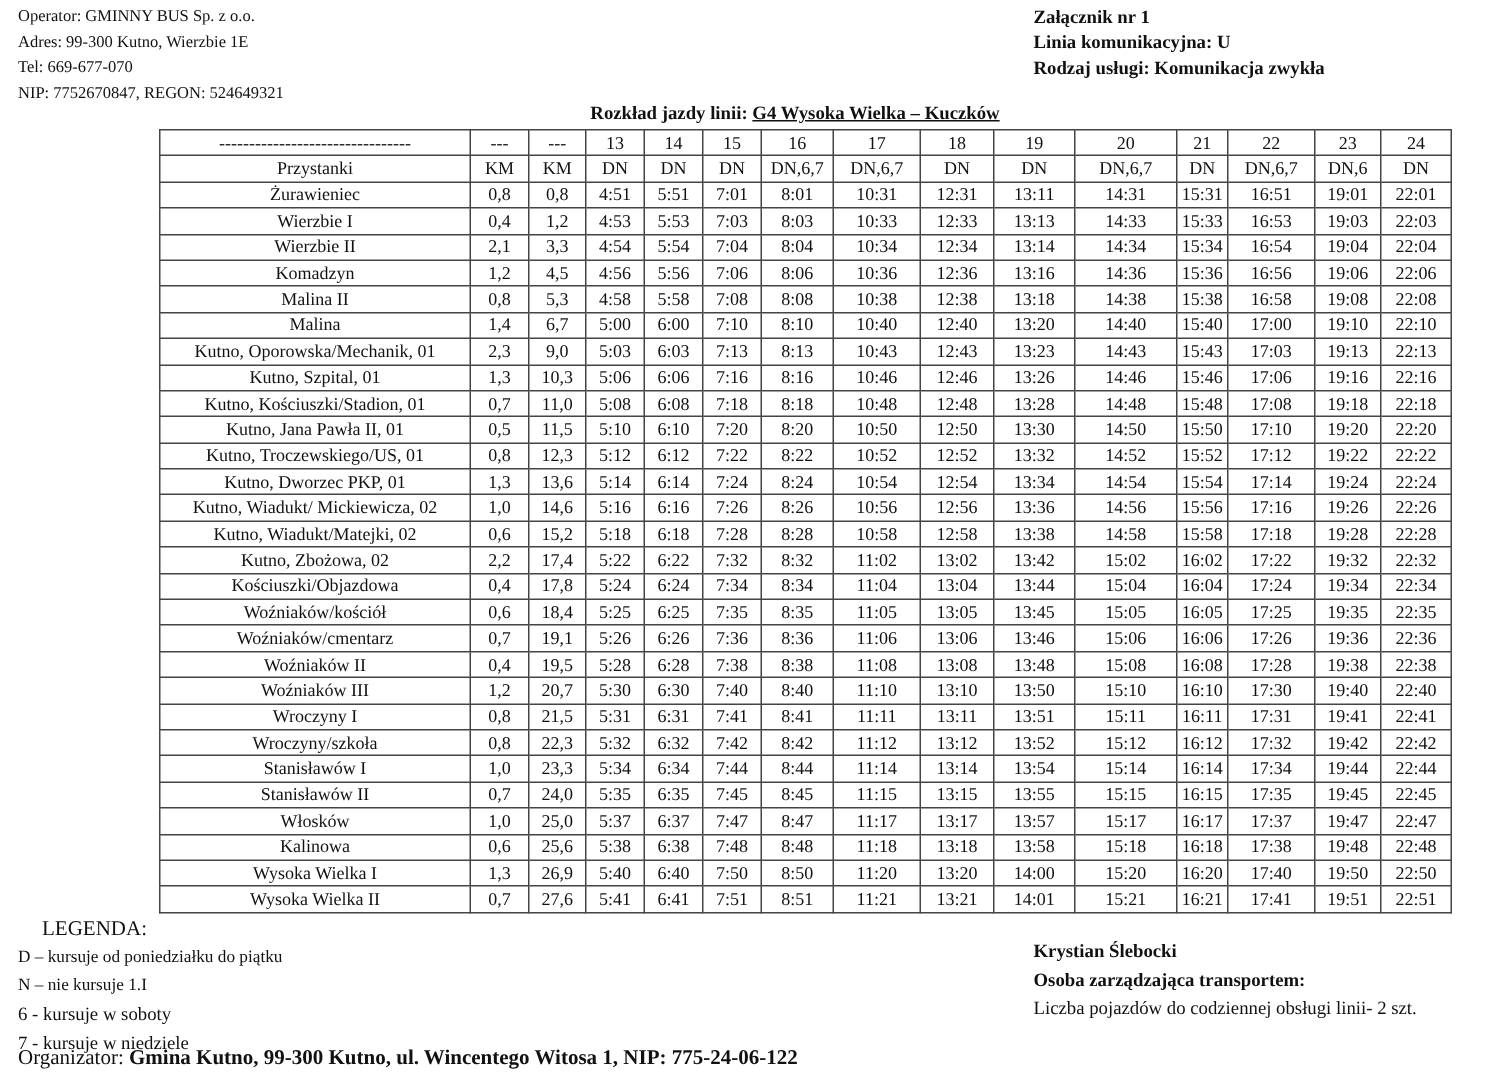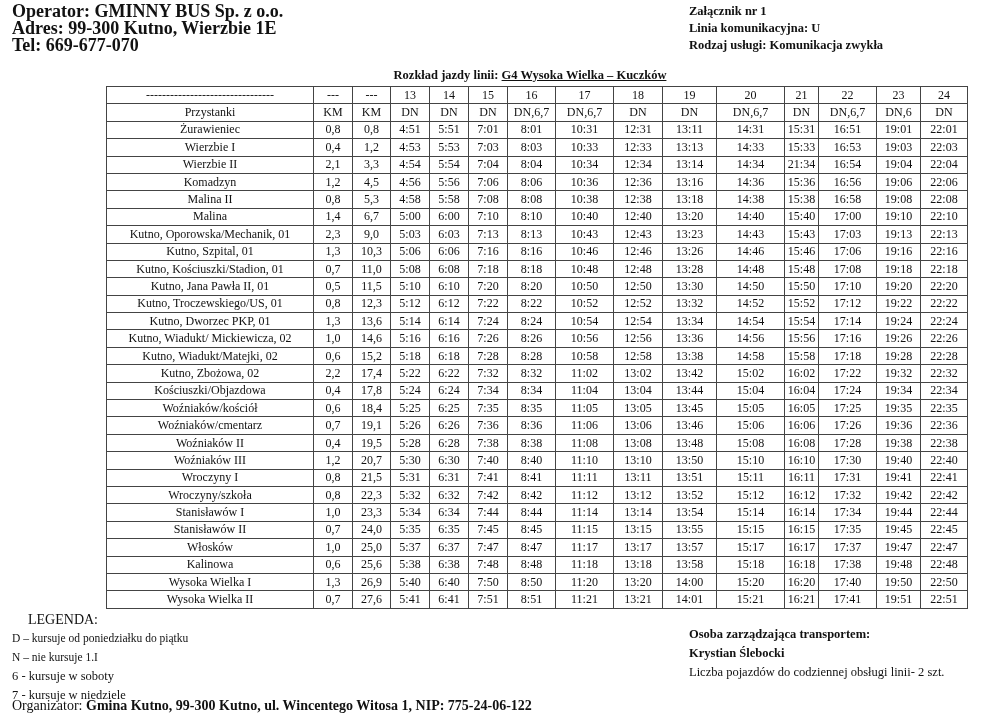--- a/index.html
+++ b/index.html
@@ -12,22 +12,22 @@
     height: 720px;
     position: relative;
     overflow: hidden;
     font-family: "Liberation Serif", "DejaVu Serif", serif;
     color: #111;
   }
   .operator {
     position: absolute;
     left: 12px;
     top: 3px;
-    font-weight: bold;
-    font-size: 18px;
+    font-weight: normal;
+    font-size: 11px;
     line-height: 17px;
   }
   .annex {
     position: absolute;
     left: 689px;
     top: 3px;
     font-size: 12.5px;
     line-height: 17px;
     font-weight: bold;
   }
@@ -98,20 +98,21 @@
   }
   .manager .bold { font-weight: bold; }
 </style>
 </head>
 <body>
 
 <div class="operator">
   <div>Operator: GMINNY BUS Sp. z o.o.</div>
   <div>Adres: 99-300 Kutno, Wierzbie 1E</div>
   <div>Tel: 669-677-070</div>
+  <div>NIP: 7752670847, REGON: 524649321</div>
 </div>
 
 <div class="annex">
   <div>Załącznik nr 1</div>
   <div>Linia komunikacyjna: U</div>
   <div>Rodzaj usługi: Komunikacja zwykła</div>
 </div>
 
 <div class="title">
   <span>Rozkład jazdy linii: </span><span class="route">G4 Wysoka Wielka – Kuczków</span>
@@ -209,21 +210,21 @@
         <td>2,1</td>
         <td>3,3</td>
         <td>4:54</td>
         <td>5:54</td>
         <td>7:04</td>
         <td>8:04</td>
         <td>10:34</td>
         <td>12:34</td>
         <td>13:14</td>
         <td>14:34</td>
-        <td>21:34</td>
+        <td>15:34</td>
         <td>16:54</td>
         <td>19:04</td>
         <td>22:04</td>
       </tr>
       <tr>
         <td>Komadzyn</td>
         <td>1,2</td>
         <td>4,5</td>
         <td>4:56</td>
         <td>5:56</td>
@@ -655,16 +656,16 @@
   <div class="leg-item small">N – nie kursuje 1.I</div>
   <div class="leg-item">6 - kursuje w soboty</div>
   <div class="leg-item">7 - kursuje w niedziele</div>
 </div>
 
 <div class="organizer">
   <span>Organizator: </span><b>Gmina Kutno, 99-300 Kutno, ul. Wincentego Witosa 1, NIP: 775-24-06-122</b>
 </div>
 
 <div class="manager">
+  <div class="bold">Krystian Ślebocki</div>
   <div class="bold">Osoba zarządzająca transportem:</div>
-  <div class="bold">Krystian Ślebocki</div>
   <div>Liczba pojazdów do codziennej obsługi linii- 2 szt.</div>
 </div>
 
 </body></html>

